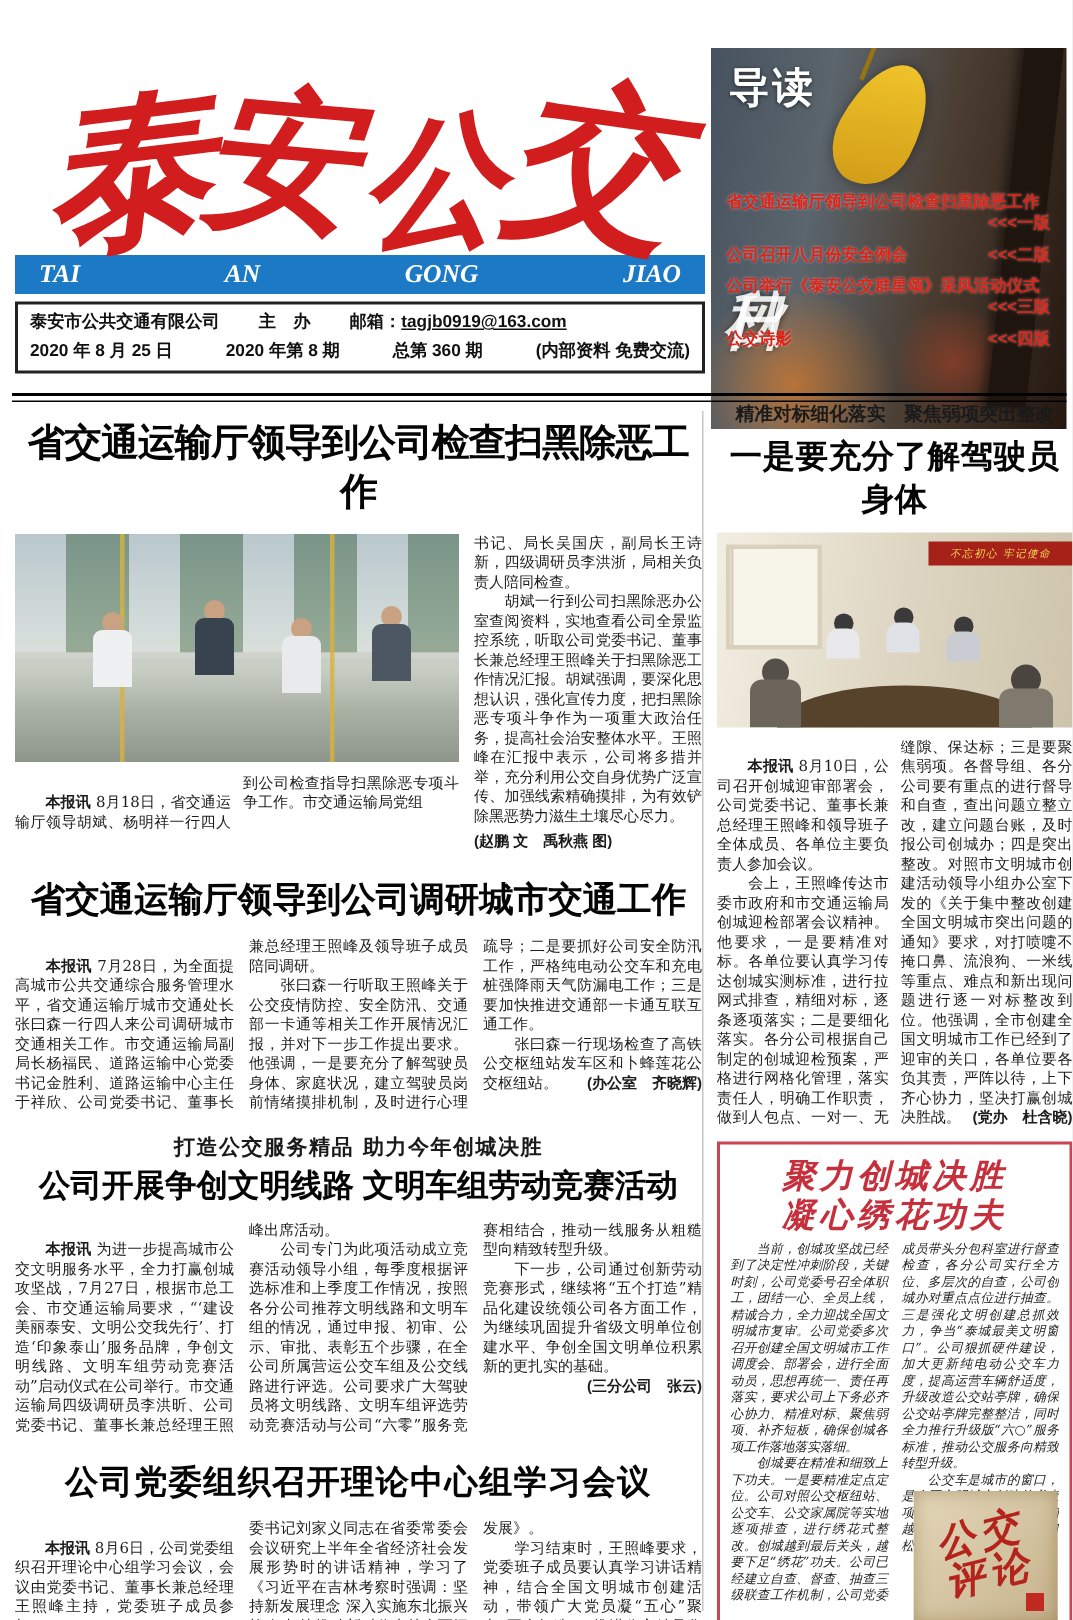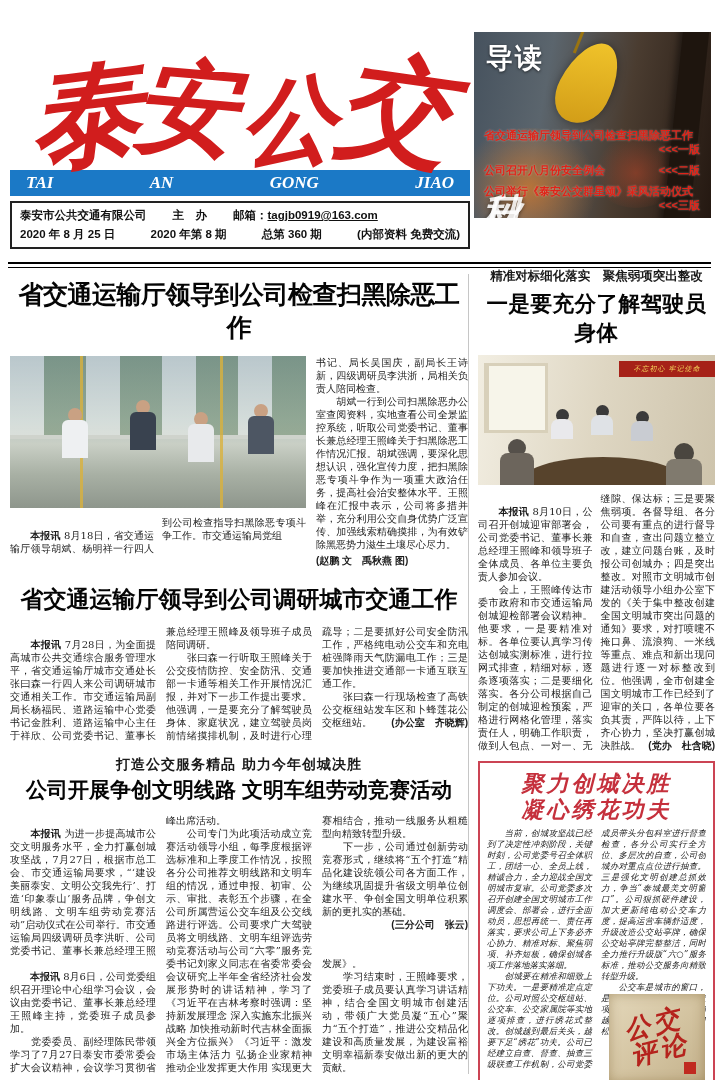--- a/index.html
+++ b/index.html
@@ -20,21 +20,21 @@
               font-style:italic;font-weight:bold;font-size:17px;}
   .info-box{margin-top:5px;border:2px solid #222;padding:3px 8px;font-family:"Liberation Sans",sans-serif;
             font-size:11.5px;font-weight:bold;color:#111;}
   .info-row{display:flex;align-items:center;line-height:19px;}
   .info-row1 .gap{width:26px;}
   .info-row1 .email{font-weight:bold;}
   .info-row1 u{text-decoration:underline;}
   .info-row2{justify-content:space-between;}
 
   
-  .daodu{position:absolute;left:474px;top:32px;width:237px;height:186px;overflow:hidden;
+  .daodu{position:absolute;left:474px;top:32px;width:237px;height:254px;overflow:hidden;
          background:linear-gradient(100deg,#46525e 0%,#5b656d 30%,#4a3c30 62%,#241811 100%);}
   .daodu .glow{position:absolute;left:-20px;bottom:-30px;width:150px;height:120px;border-radius:50%;
          background:radial-gradient(circle,rgba(214,120,40,.75),rgba(214,120,40,0) 70%);}
   .daodu .glow2{position:absolute;right:30px;bottom:10px;width:90px;height:70px;border-radius:50%;
          background:radial-gradient(circle,rgba(190,70,40,.5),rgba(190,70,40,0) 70%);}
   .daodu .branch{position:absolute;right:14px;top:-10px;width:26px;height:250px;background:#1e150e;
          transform:rotate(6deg);box-shadow:-4px 0 6px rgba(0,0,0,.4);}
   .daodu .leaf{position:absolute;left:88px;top:8px;width:52px;height:86px;
          background:linear-gradient(160deg,#f2c62c,#d09a16);transform:rotate(28deg);
          border-radius:50% 50% 55% 45% / 62% 62% 38% 38%;box-shadow:0 0 8px rgba(0,0,0,.35);}
@@ -240,20 +240,21 @@
     <div class="kicker3">打造公交服务精品  助力今年创城决胜</div>
     <div class="h3">公司开展争创文明线路  文明车组劳动竞赛活动</div>
     <div class="body-text cols3">
       <p>
         <b class="lead">　　本报讯</b><span> 为进一步提高城市公交文明服务水平，全力打赢创城攻坚战，7月27日，根据市总工会、市交通运输局要求，“‘建设美丽泰安、文明公交我先行’、打造‘印象泰山’服务品牌，争创文明线路、文明车组劳动竞赛活动”启动仪式在公司举行。市交通运输局四级调研员李洪昕、公司党委书记、董事长兼总经理王照峰出席活动。
 　　公司专门为此项活动成立竞赛活动领导小组，每季度根据评选标准和上季度工作情况，按照各分公司推荐文明线路和文明车组的情况，通过申报、初审、公示、审批、表彰五个步骤，在全公司所属营运公交车组及公交线路进行评选。公司要求广大驾驶员将文明线路、文明车组评选劳动竞赛活动与公司“六零”服务竞赛相结合，推动一线服务从粗糙型向精致转型升级。
 　　下一步，公司通过创新劳动竞赛形式，继续将“五个打造”精品化建设统领公司各方面工作，为继续巩固提升省级文明单位创建水平、争创全国文明单位积累新的更扎实的基础。</span><b class="byl">(三分公司　张云)</b>
       </p>
     </div>
 
+    <div class="h4">公司党委组织召开理论中心组学习会议</div>
     <div class="body-text cols3">
       <p>
         <b class="lead">　　本报讯</b><span> 8月6日，公司党委组织召开理论中心组学习会议，会议由党委书记、董事长兼总经理王照峰主持，党委班子成员参加。
 　　党委委员、副经理陈民带领学习了7月27日泰安市委常委会扩大会议精神，会议学习贯彻省委书记刘家义同志在省委常委会会议研究上半年全省经济社会发展形势时的讲话精神，学习了《习近平在吉林考察时强调：坚持新发展理念 深入实施东北振兴战略 加快推动新时代吉林全面振兴全方位振兴》《习近平：激发市场主体活力 弘扬企业家精神 推动企业发挥更大作用 实现更大发展》。
 　　学习结束时，王照峰要求，党委班子成员要认真学习讲话精神，结合全国文明城市创建活动，带领广大党员凝“五心”聚力“五个打造”，推进公交精品化建设和高质量发展，为建设富裕文明幸福新泰安做出新的更大的贡献。</span>
       </p>
     </div>
 
   </div>
 

